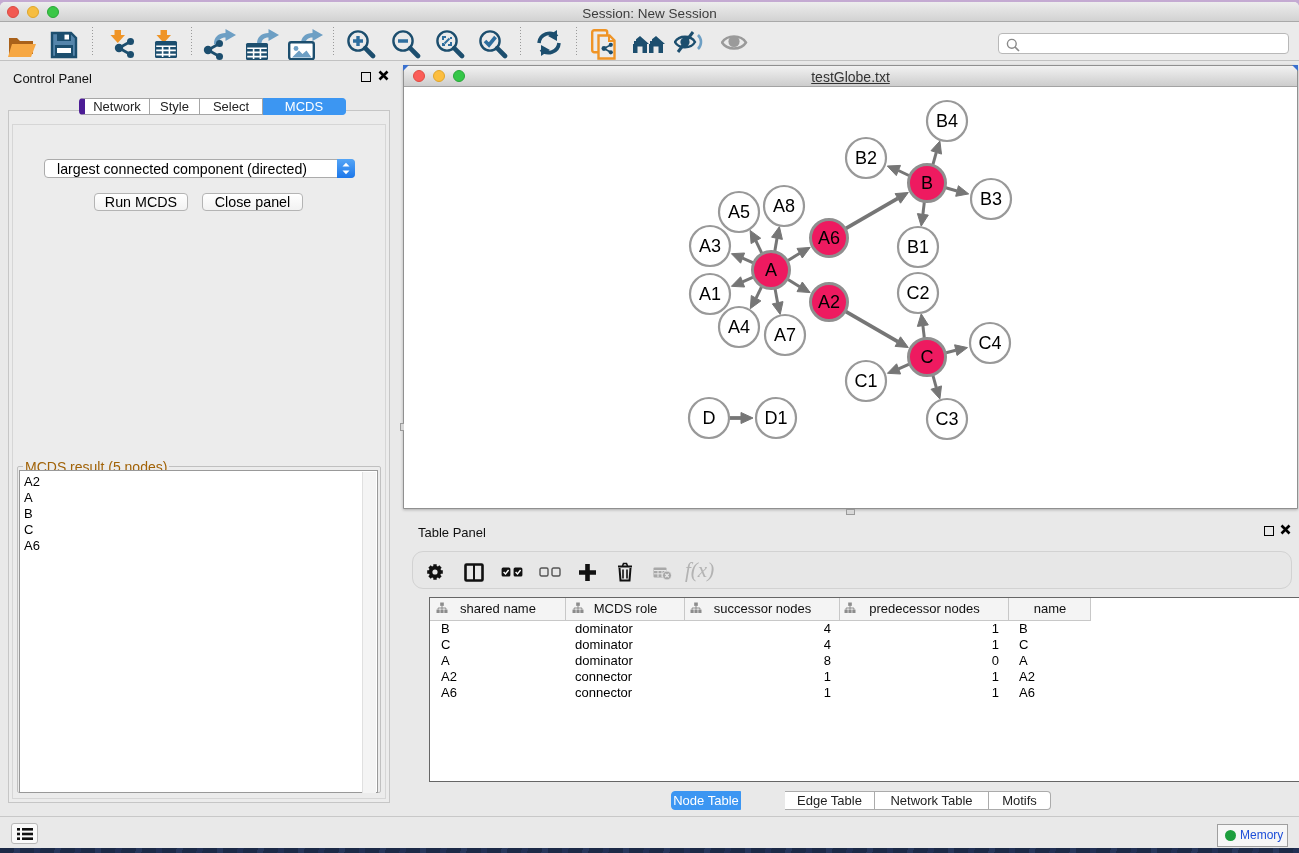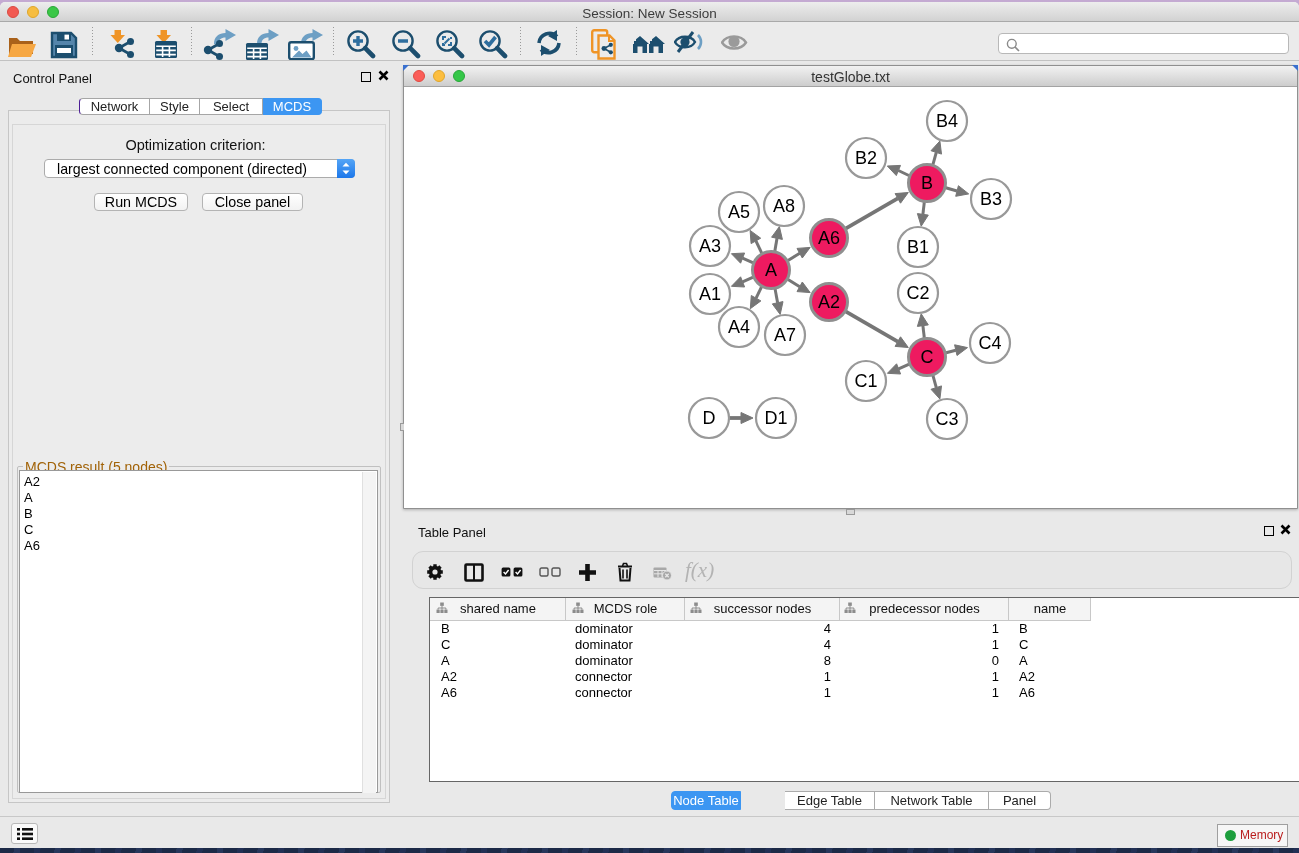--- a/index.html
+++ b/index.html
@@ -16,59 +16,59 @@
 .sep { position:absolute; top:5px; height:30px; width:1px; background-image:linear-gradient(#9a9a9a 40%, rgba(0,0,0,0) 0%); background-size:1px 3px; }
 .ticon { position:absolute; top:4px; }
 #searchbox { position:absolute; left:998px; top:11px; width:291px; height:21px; background:#fff; border:1px solid #b8b8b8; border-radius:4px; }
 
 #cpanel-head { position:absolute; left:0; top:60px; width:391px; height:32px; }
 #cpanel-head .t { position:absolute; left:13px; top:9px; font-size:13px; color:#111; }
 .wbox { position:absolute; width:10px; height:10px; border:1.5px solid #000; }
 .wx { position:absolute; font-size:12px; font-weight:bold; color:#000; }
 #cptabs { position:absolute; left:79px; top:96px; height:17px; display:flex; }
 #cptabs .tab { height:17px; font-size:13px; color:#222; background:#fff; border:1px solid #a6a6a6; border-left:none; text-align:center; line-height:16px; }
-#cptabs .tab.first { border-left:1px solid #4c1d95; border-radius:4px 0 0 4px; }
+#cptabs .tab.first { border-left:6px solid #4c1d95; border-radius:4px 0 0 4px; }
 #cptabs .tab.last { border-radius:0 4px 4px 0; }
 #cptabs .tab.sel { background:#3c96f2; color:#fff; border-color:#3c96f2; }
 #cpanel { position:absolute; left:8px; top:108px; width:382px; height:693px; border:1px solid #c6c6c6; background:#ececec; }
 #cpanel .inner { position:absolute; left:3px; top:13px; right:3px; bottom:3px; border:1px solid #d6d6d6; background:#ececec; }
 #optlabel { position:absolute; left:0; width:100%; text-align:center; font-size:14.5px; color:#111; }
 #combo { position:absolute; left:44px; width:311px; height:19px; background:#fff; border:1px solid #ababab; border-radius:4px;padding-left:25px; }
 #combo .txt { position:absolute; left:12px; top:0.5px; font-size:14.2px; color:#000; }
 #combo .spin { position:absolute; right:-1px; top:-1px; width:18px; height:19px; border-radius:0 4px 4px 0; background:linear-gradient(#55a5f6,#1c77ea); }
 .btn { position:absolute; height:18px; background:linear-gradient(#ffffff,#f2f2f2); border:1px solid #b4b4b4; border-radius:4px; font-size:14.3px; color:#000; text-align:center; line-height:16px; }
 #mcdsbox { position:absolute; left:17px; top:458px; width:364px; height:335px; }
 #mcdsbox .gb { position:absolute; left:0; top:6px; width:100%; height:327px; border:1px solid #c0c0c0; border-radius:2px; }
 #mcdsbox .gt { position:absolute; left:6px; top:0px; line-height:15px; background:#ececec; padding:0 2px; font-size:14px; color:#a16207; }
 #mcdslist { position:absolute; left:2px; top:10px; width:359px; height:323px; background:#fff; border:1px solid #999; }
 #mcdslist .it { position:absolute; left:4px; font-size:13px; color:#000; }
 #mcdslist .sb { position:absolute; right:1px; top:1px; width:14px; height:321px; background:#f4f4f4; border-left:1px solid #e0e0e0; }
 
 #netwin { position:absolute; left:403px; top:63px; width:895px; height:444px; border:1px solid #909090; border-radius:5px 5px 0 0; background:#fff; box-shadow:0 1px 3px rgba(0,0,0,0.25); }
 #nettitle { position:absolute; left:0; top:0; width:100%; height:21px; background:linear-gradient(#f2f2f2,#cdcdcd); border-bottom:1px solid #a3a3a3; border-radius:5px 5px 0 0; }
-#nettitle .t { position:absolute; top:3px; width:100%; text-align:center; font-size:14px; color:#333; }
+#nettitle .t { position:absolute; top:3px; width:100%; text-align:center; font-size:14px; color:#333;text-decoration:underline; }
 #netcanvas { position:absolute; left:0px; top:21px; width:893px; height:421px; background:#fff; }
 
 #tpanel-head { position:absolute; left:404px; top:519px; width:895px; height:24px; }
 #tpanel-head .t { position:absolute; left:14px; top:4px; font-size:13px; color:#111; }
 #ttoolbar { position:absolute; left:412px; top:549px; width:880px; height:38px; background:#e7e7e7; border:1px solid #d2d2d2; border-radius:11px; }
 #ttable { position:absolute; left:429px; top:595px; width:874px; height:185px; background:#fff; border:1px solid #666; }
 #thead { position:absolute; left:0; top:0; width:661px; height:23px; background:#f4f4f4; border-bottom:1px solid #c8c8c8; }
 #thead .ht { position:absolute; top:3px; font-size:13px; color:#111; text-align:center; }
 #thead .hsep { position:absolute; top:0; width:1px; height:23px; background:#c8c8c8; }
 .cell { position:absolute; font-size:13px; color:#000; }
 #ttabs { position:absolute; left:671px; top:789px; height:19px; display:flex; }
 #ttabs .tab { height:19px; font-size:13px; color:#222; background:#fff; border:1px solid #ababab; border-left:none; text-align:center; line-height:18px; }
 #ttabs .tab.first { border-left:1px solid #ababab; border-radius:4px 0 0 4px; }
 #ttabs .tab.last { border-radius:0 4px 4px 0; }
 #ttabs .tab.sel { background:#3c96f2; color:#fff; border-color:#3c96f2; }
 
 #statusbar { position:absolute; left:0; top:814px; width:1299px; height:32px; background:#e9e9e9; border-top:1px solid #c8c8c8; }
 #listbtn { position:absolute; left:11px; top:6px; width:27px; height:21px; background:#fafafa; border:1px solid #b9b9b9; border-radius:3px; }
-#membtn { position:absolute; left:1217px; top:7px; width:71px; height:23px; background:#f6f6f6; border:1px solid #9f9f9f; font-size:12px; color:#b91c1c; }
+#membtn { position:absolute; left:1217px; top:7px; width:71px; height:23px; background:#f6f6f6; border:1px solid #9f9f9f; font-size:12px; color:#1d4ed8; }
 </style>
 </head>
 <body>
 <div id="app">
   <div id="titlebar">
     <div class="tl" style="left:7px;  background:#f25a52; border:0.5px solid #d94b42;"></div>
     <div class="tl" style="left:27px; background:#f6bd41; border:0.5px solid #dfa529;"></div>
     <div class="tl" style="left:47px; background:#3bc747; border:0.5px solid #2aa637;"></div>
     <div class="t">Session: New Session</div>
   </div>
@@ -214,23 +214,22 @@
           <path d="M1.5 1.5 L9.5 9.5 M9.5 1.5 L1.5 9.5" stroke="#000" stroke-width="2.6"></path>
         </svg></div>
   </div>
   <div id="cpanel">
       <div class="inner"></div>
     </div>
   <div id="cptabs">
     <div class="tab first" style="width:71px;">Network</div>
     <div class="tab" style="width:50px;">Style</div>
     <div class="tab" style="width:63px;">Select</div>
-    <div class="tab sel last" style="width:59px;">MCDS</div>
-  </div>
-  <div id="optlabel" style="left:0; top:135px; width:391px; position:absolute;">Optimization criterion:</div>
+    <div class="tab sel last" style="width:83px;">MCDS</div>
+  </div>
   <div id="combo" style="top:157px;">
     <div class="txt">largest connected component (directed)</div>
     <div class="spin"><svg width="18" height="19" viewBox="0 0 18 19">
           <path d="M5.5 7.5 L9 3.8 L12.5 7.5 Z" fill="#fff"></path>
           <path d="M5.5 11.5 L9 15.2 L12.5 11.5 Z" fill="#fff"></path>
         </svg></div>
   </div>
   <div class="btn" style="left:94px; top:191px; width:94px;">Run MCDS</div>
   <div class="btn" style="left:202px; top:191px; width:101px;">Close panel</div>
   <div id="mcdsbox">
@@ -476,21 +475,21 @@
       <div class="cell" style="left:11px; top:87px;">A6</div>
       <div class="cell" style="left:145px; top:87px;">connector</div>
       <div class="cell" style="left:301px; width:100px; text-align:right; top:87px;">1</div>
       <div class="cell" style="left:469px; width:100px; text-align:right; top:87px;">1</div>
       <div class="cell" style="left:589px; top:87px;">A6</div>
   </div>
   <div id="ttabs">
     <div class="tab sel first" style="width:70px;">Node Table</div>
     <div class="tab" style="width:90px;margin-left:44px;">Edge Table</div>
     <div class="tab" style="width:114px;">Network Table</div>
-    <div class="tab last" style="width:62px;">Panel</div>
+    <div class="tab last" style="width:62px;">Motifs</div>
   </div>
   <div id="statusbar">
     <div id="listbtn">
         <svg style="position:absolute;left:5px;top:3px;" width="16" height="14" viewBox="0 0 16 14">
 <g fill="#111">
             <rect x="0" y="1" width="3" height="2.6"></rect>
             <rect x="0" y="5.7" width="3" height="2.6"></rect>
             <rect x="0" y="10.4" width="3" height="2.6"></rect>
 <rect x="5" y="1" width="11" height="2.6"></rect>
             <rect x="5" y="5.7" width="11" height="2.6"></rect>

